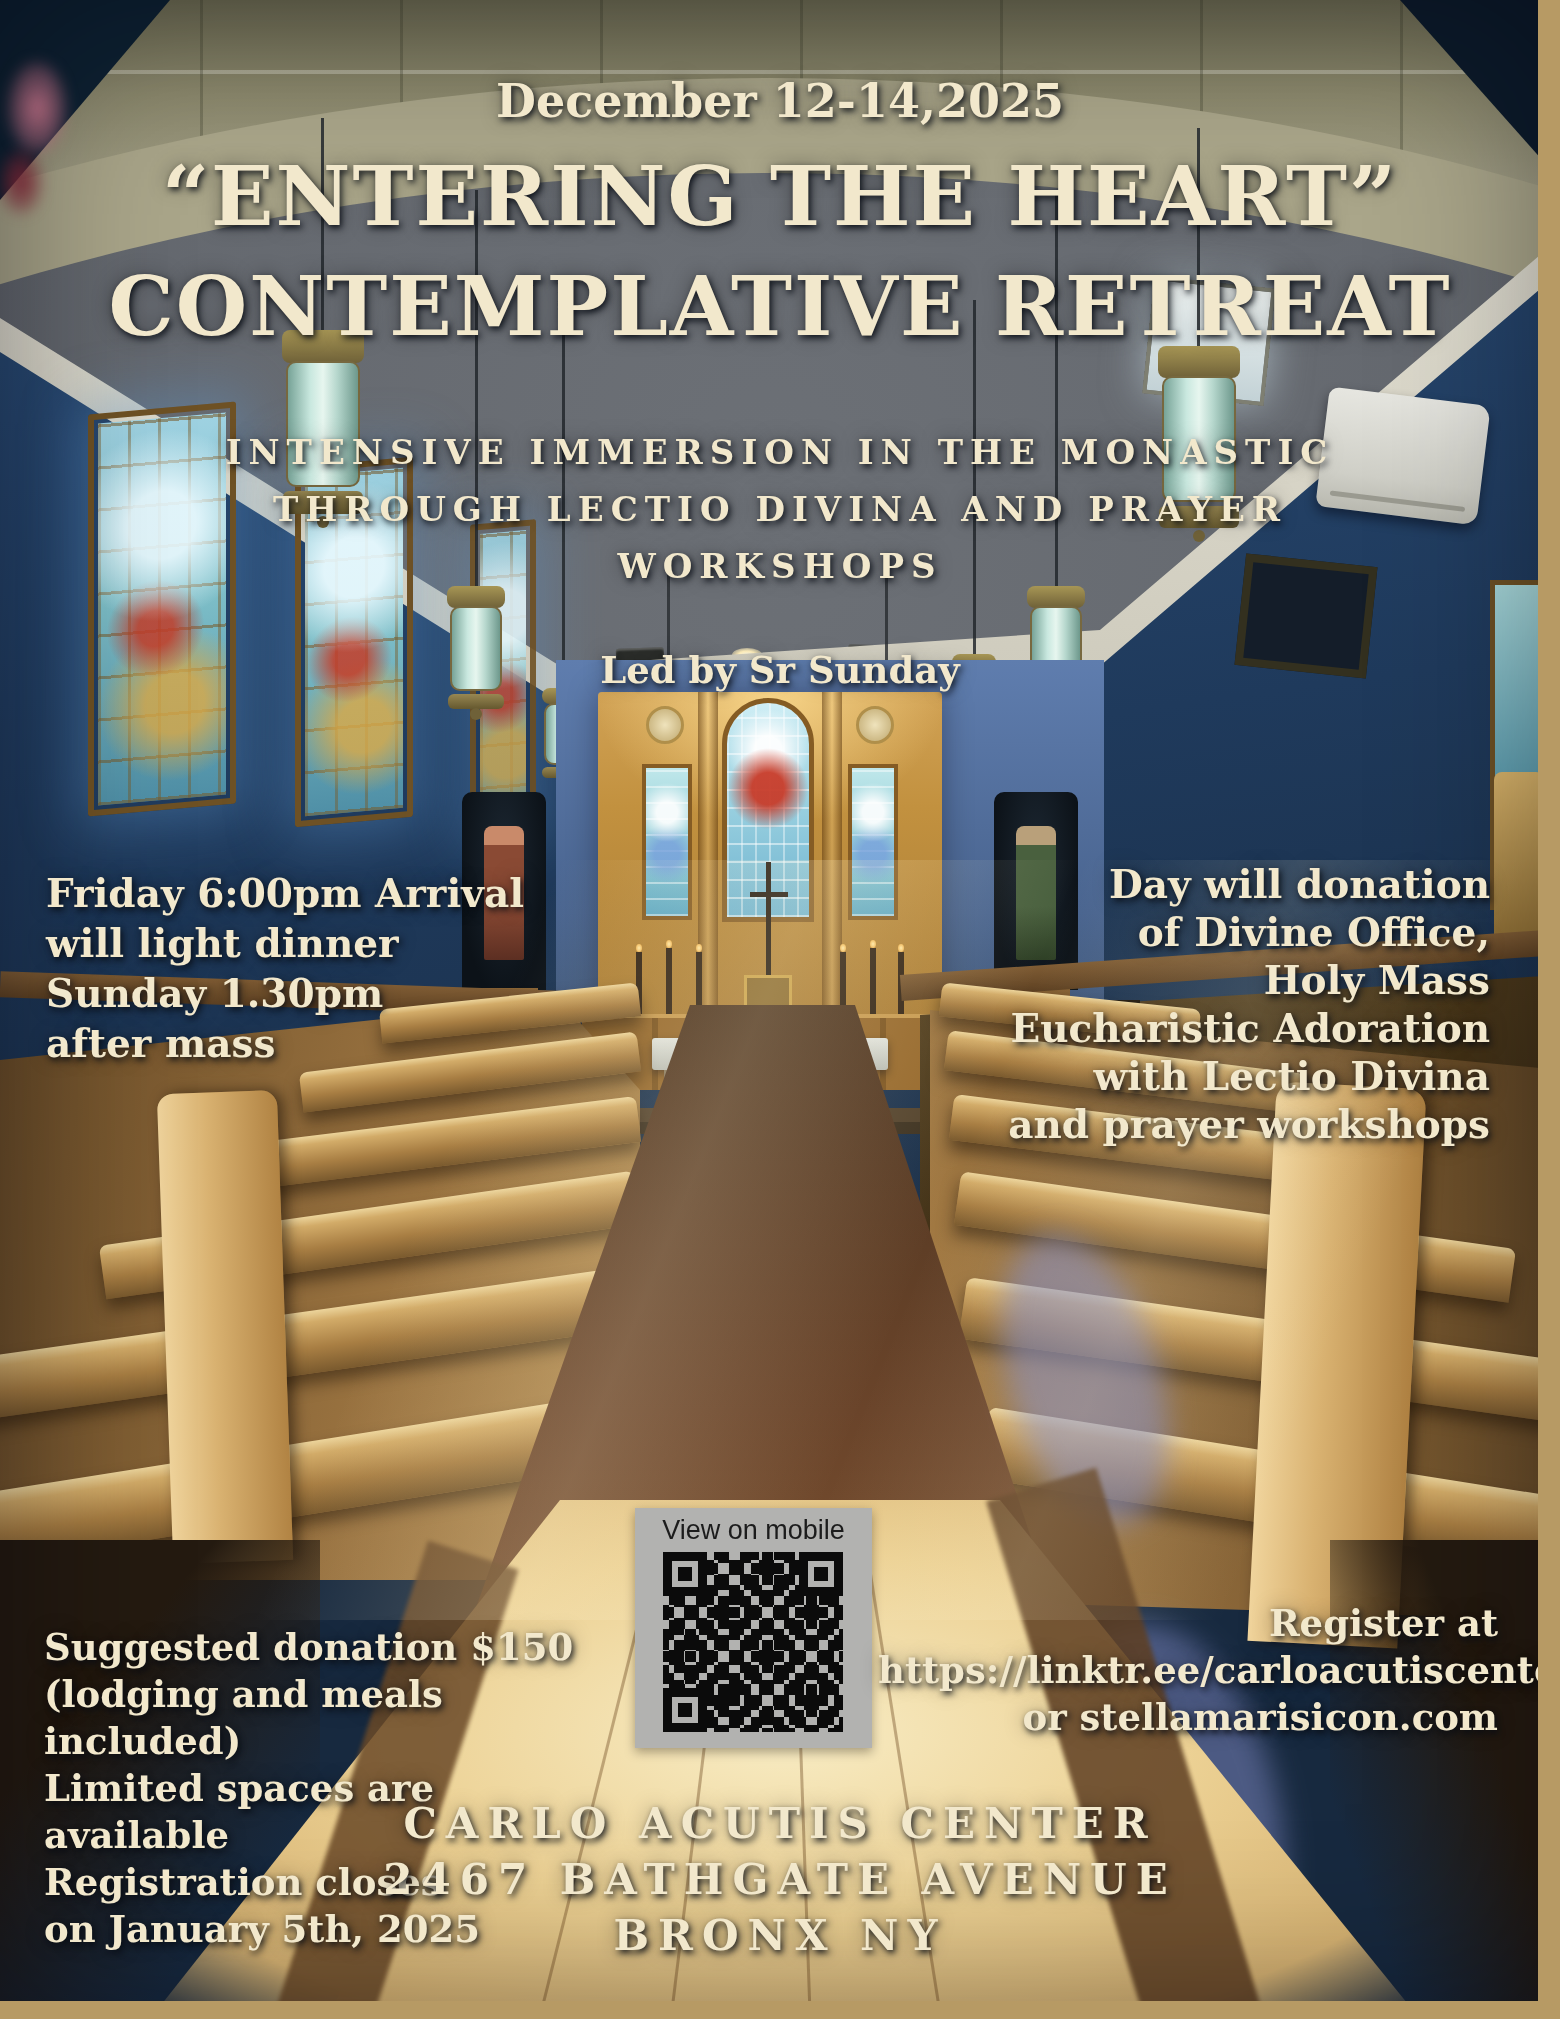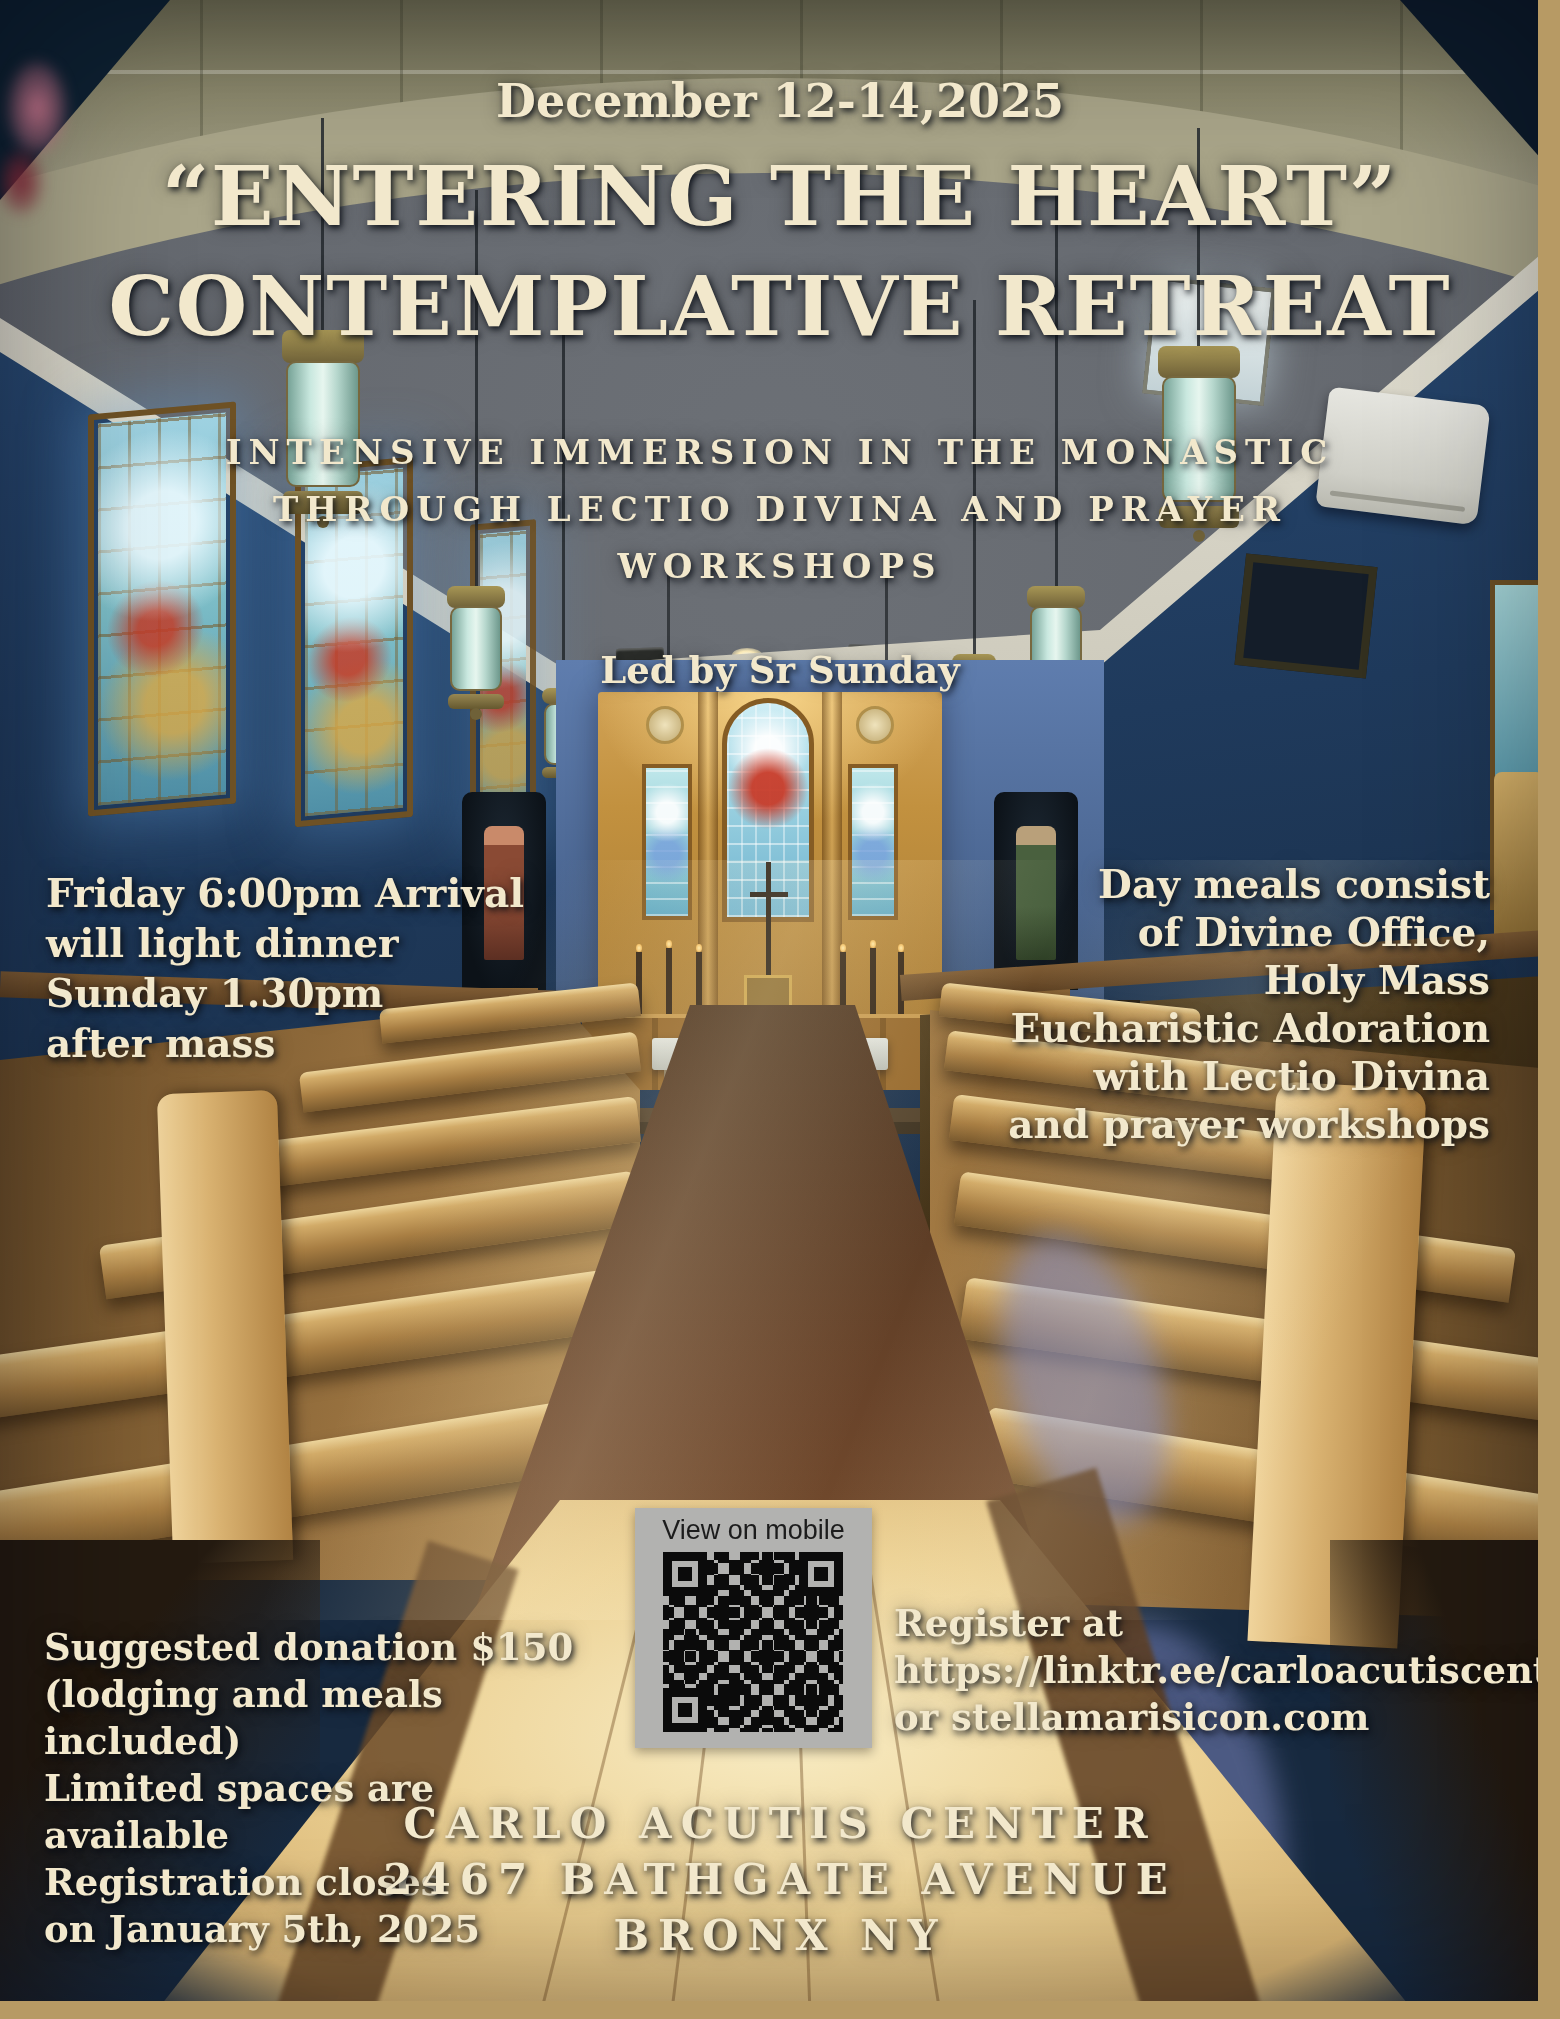--- a/index.html
+++ b/index.html
@@ -153,21 +153,21 @@
   
   .cream{color:#f2e8cc;text-shadow:2px 3px 6px rgba(8,12,20,.9), 0 0 20px rgba(0,0,0,.35);}
   #date-line{left:0;top:74px;width:1560px;text-align:center;font-size:46px;font-weight:bold;}
   #title-line1{left:0;top:148px;width:1560px;text-align:center;font-size:82px;font-weight:bold;letter-spacing:2px;}
   #title-line2{left:0;top:258px;width:1560px;text-align:center;font-size:82px;font-weight:bold;letter-spacing:2px;}
   #subtitle{left:0;top:424px;width:1560px;text-align:center;font-size:34px;font-weight:bold;letter-spacing:7px;line-height:57px;}
   #led-by{left:0;top:648px;width:1560px;text-align:center;font-size:37px;font-weight:bold;}
   #schedule{left:46px;top:868px;width:480px;font-size:39px;font-weight:bold;line-height:50px;text-align:left;}
   #day-consist{right:70px;top:860px;width:560px;font-size:39px;font-weight:bold;line-height:48px;text-align:right;}
   #donation{left:44px;top:1624px;width:560px;font-size:37px;font-weight:bold;line-height:47px;}
-  #register{right:46px;top:1600px;width:620px;font-size:37px;font-weight:bold;line-height:47px;}
+  #register{right:62px;top:1600px;width:620px;font-size:37px;font-weight:bold;line-height:47px;text-align:right;}
   #venue{left:0;top:1796px;width:1560px;text-align:center;font-size:42px;font-weight:bold;letter-spacing:9px;line-height:56px;}
 </style>
 </head>
 <body>
 
 <div id="poster">
 
   <div class="abs" id="ceiling">
     <div class="abs ceiling-top">
       <div class="abs panels"></div>
@@ -368,21 +368,21 @@
   <div class="abs cream" id="led-by">Led by Sr Sunday</div>
 
   <div class="abs cream" id="schedule">
     <div>Friday 6:00pm Arrival</div>
     <div>will light dinner</div>
     <div>Sunday 1.30pm</div>
     <div>after mass</div>
   </div>
 
   <div class="abs cream" id="day-consist">
-    <div>Day meals consist</div>
+    <div>Day will donation</div>
     <div>of Divine Office,</div>
     <div>Holy Mass</div>
     <div>Eucharistic Adoration</div>
     <div>with Lectio Divina</div>
     <div>and prayer workshops</div>
   </div>
 
   <div class="abs cream" id="donation">
     <div>Suggested donation $150</div>
     <div> (lodging and meals included)</div>

